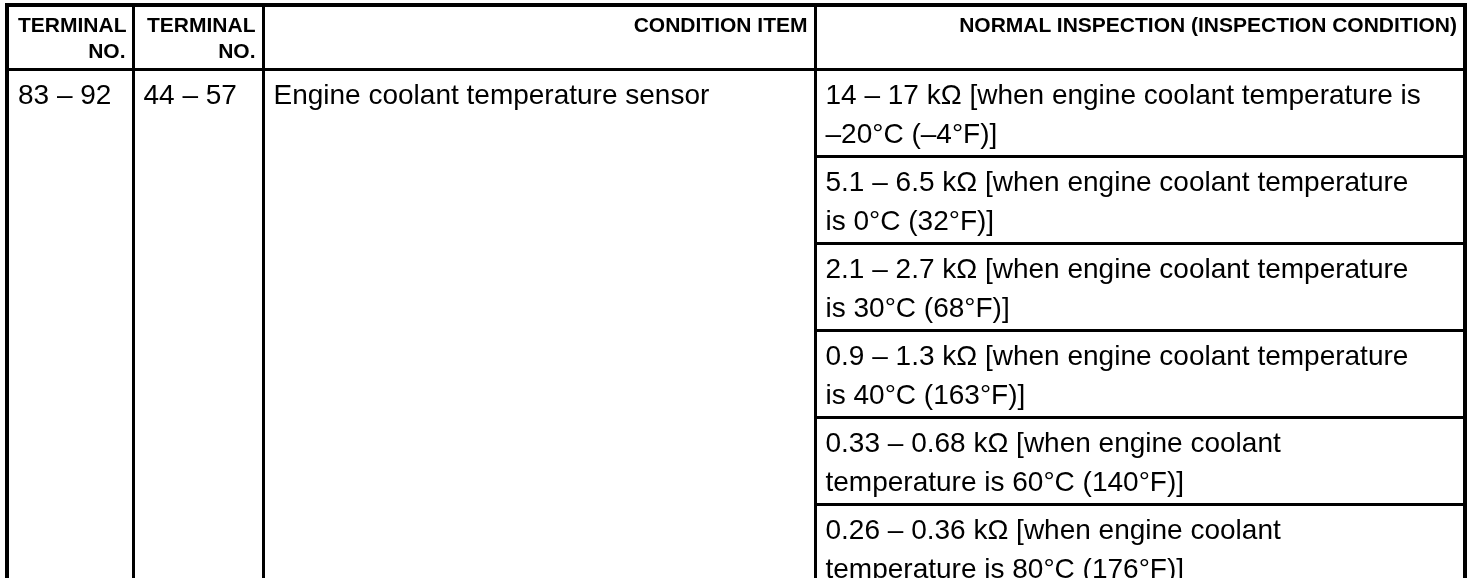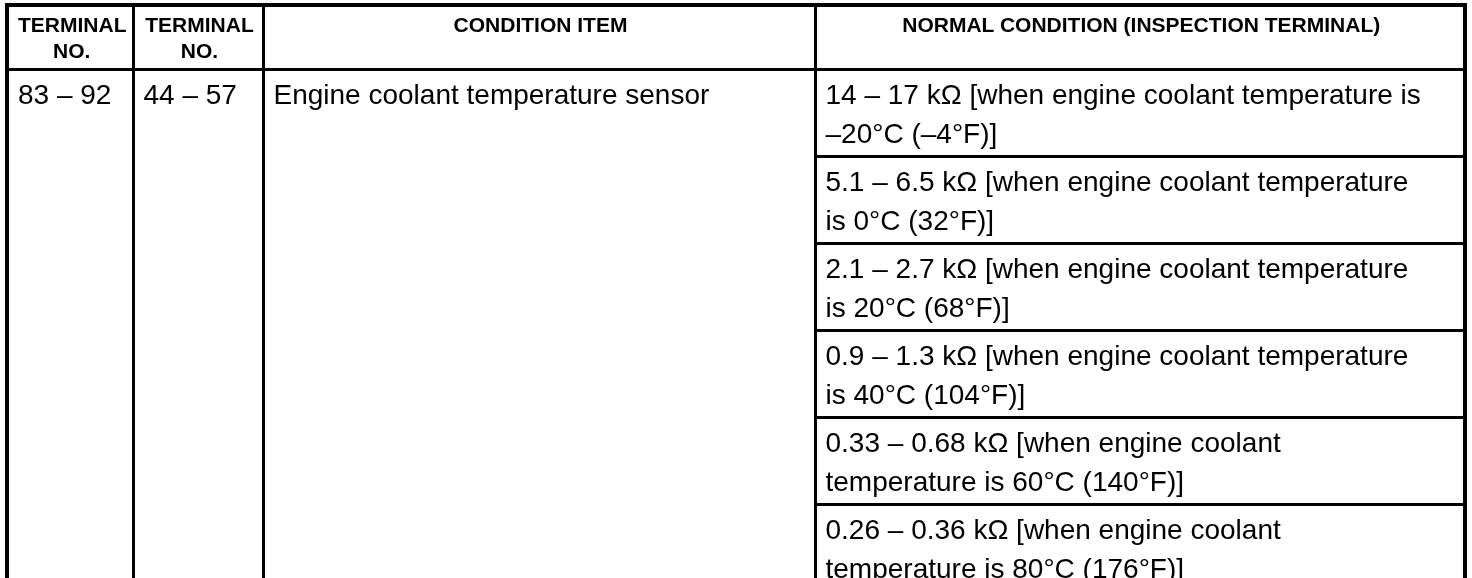--- a/index.html
+++ b/index.html
@@ -31,21 +31,21 @@
   table.spec td {
     border: 3px solid #000000;
     vertical-align: top;
     padding: 0;
     overflow: hidden;
   }
   table.spec th {
     font-size: 21px;
     font-weight: bold;
     line-height: 26px;
-    text-align: center;
+    text-align: right;
     padding: 5px 6px 4px 9px;
     height: 52px;
   }
   table.spec td {
     font-size: 28px;
     font-weight: normal;
     line-height: 39px;
     padding: 4px 6px 2px 9px;
   }
   tr.cond-row {
@@ -68,45 +68,45 @@
       <col class="c1">
         <col class="c2">
         <col class="c3">
         <col class="c4">
     </colgroup>
     <thead>
       <tr>
         <th>TERMINAL NO.</th>
         <th>TERMINAL NO.</th>
         <th>CONDITION ITEM</th>
-        <th>NORMAL CONDITION (INSPECTION TERMINAL)</th>
+        <th>NORMAL INSPECTION (INSPECTION CONDITION)</th>
       </tr>
     </thead>
     <tbody>
       <tr class="cond-row">
         <td rowspan="6">83 – 92</td>
         <td rowspan="6">44 – 57</td>
         <td rowspan="6">Engine coolant temperature sensor</td>
         <td class="cond">
           <div class="wrapbox">14 – 17 kΩ [when engine coolant temperature is –20°C (–4°F)]</div>
         </td>
       </tr>
       <tr class="cond-row">
         <td class="cond">
           <div class="wrapbox">5.1 – 6.5 kΩ [when engine coolant temperature is 0°C (32°F)]</div>
         </td>
       </tr>
       <tr class="cond-row">
         <td class="cond">
-          <div class="wrapbox">2.1 – 2.7 kΩ [when engine coolant temperature is 20°C (68°F)]</div>
+          <div class="wrapbox">2.1 – 2.7 kΩ [when engine coolant temperature is 30°C (68°F)]</div>
         </td>
       </tr>
       <tr class="cond-row">
         <td class="cond">
-          <div class="wrapbox">0.9 – 1.3 kΩ [when engine coolant temperature is 40°C (104°F)]</div>
+          <div class="wrapbox">0.9 – 1.3 kΩ [when engine coolant temperature is 40°C (163°F)]</div>
         </td>
       </tr>
       <tr class="cond-row">
         <td class="cond">
           <div class="wrapbox">0.33 – 0.68 kΩ [when engine coolant temperature is 60°C (140°F)]</div>
         </td>
       </tr>
       <tr class="cond-row">
         <td class="cond">
           <div class="wrapbox">0.26 – 0.36 kΩ [when engine coolant temperature is 80°C (176°F)]</div>

